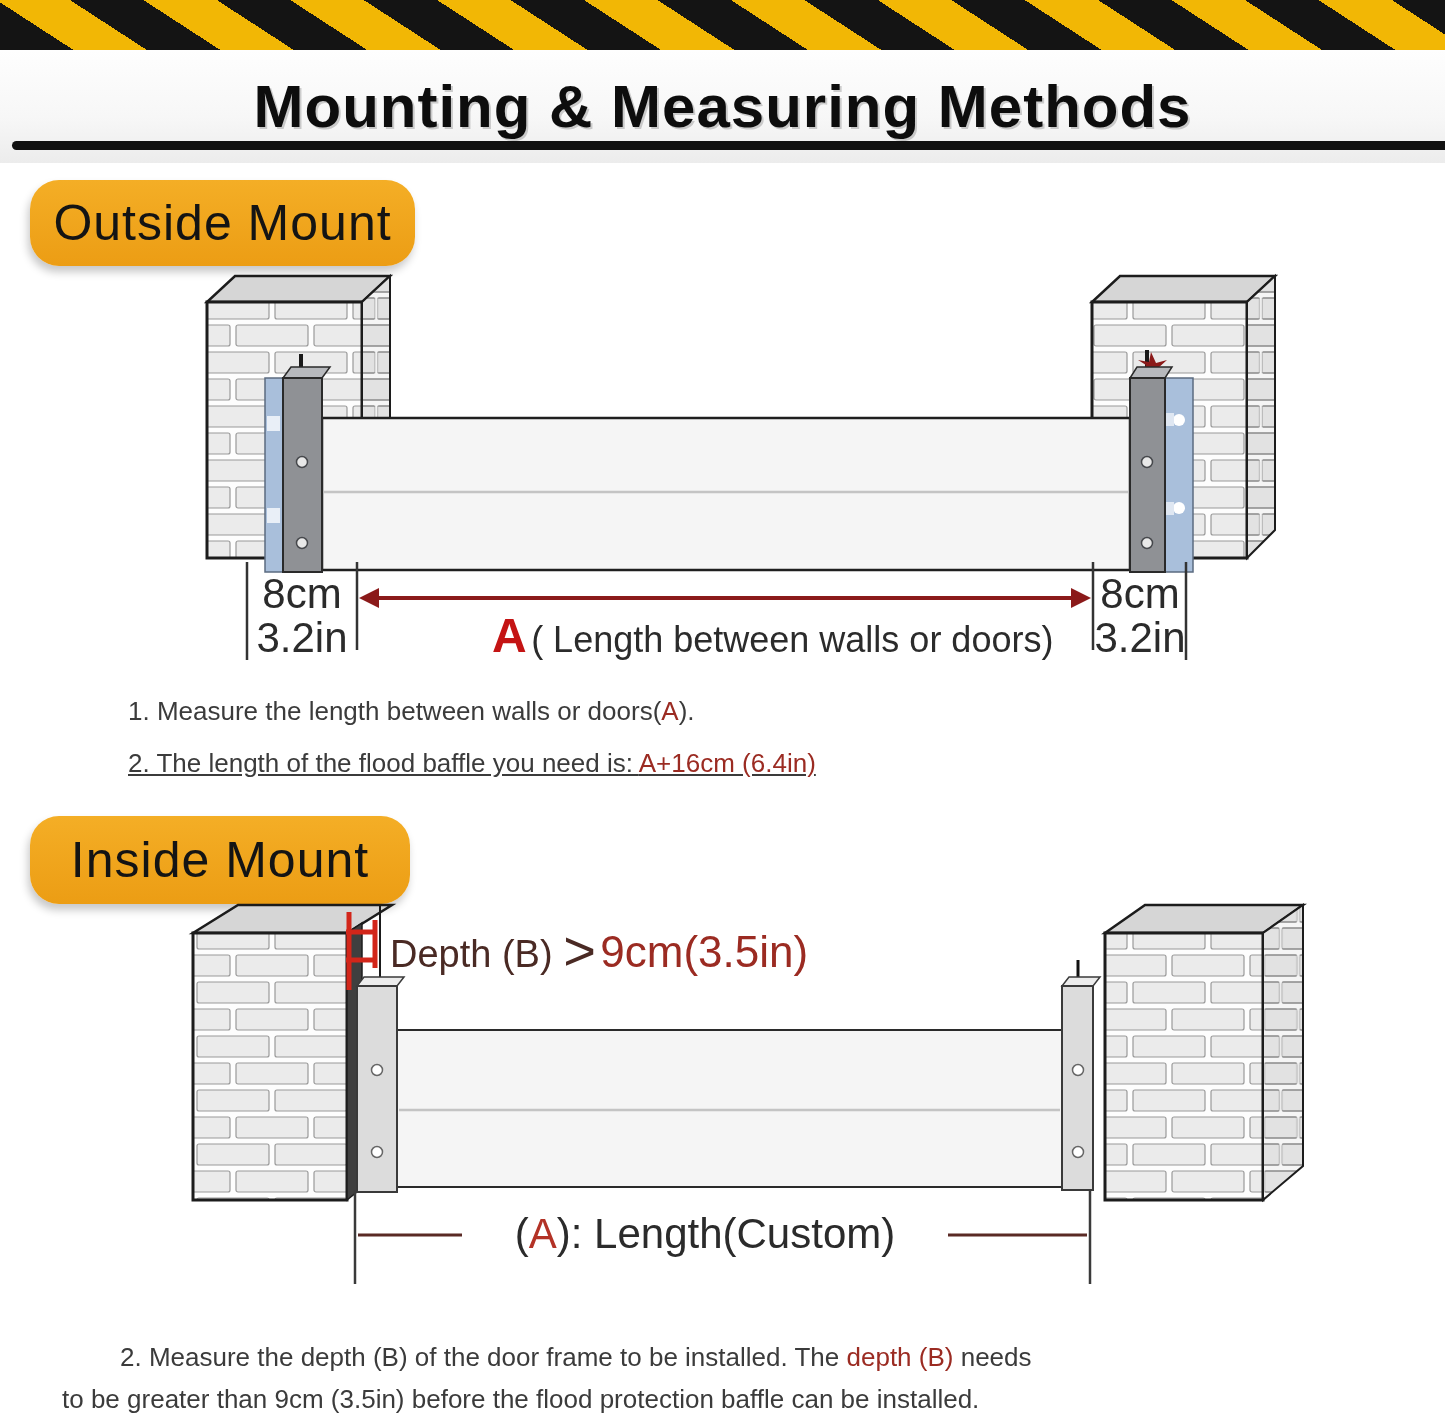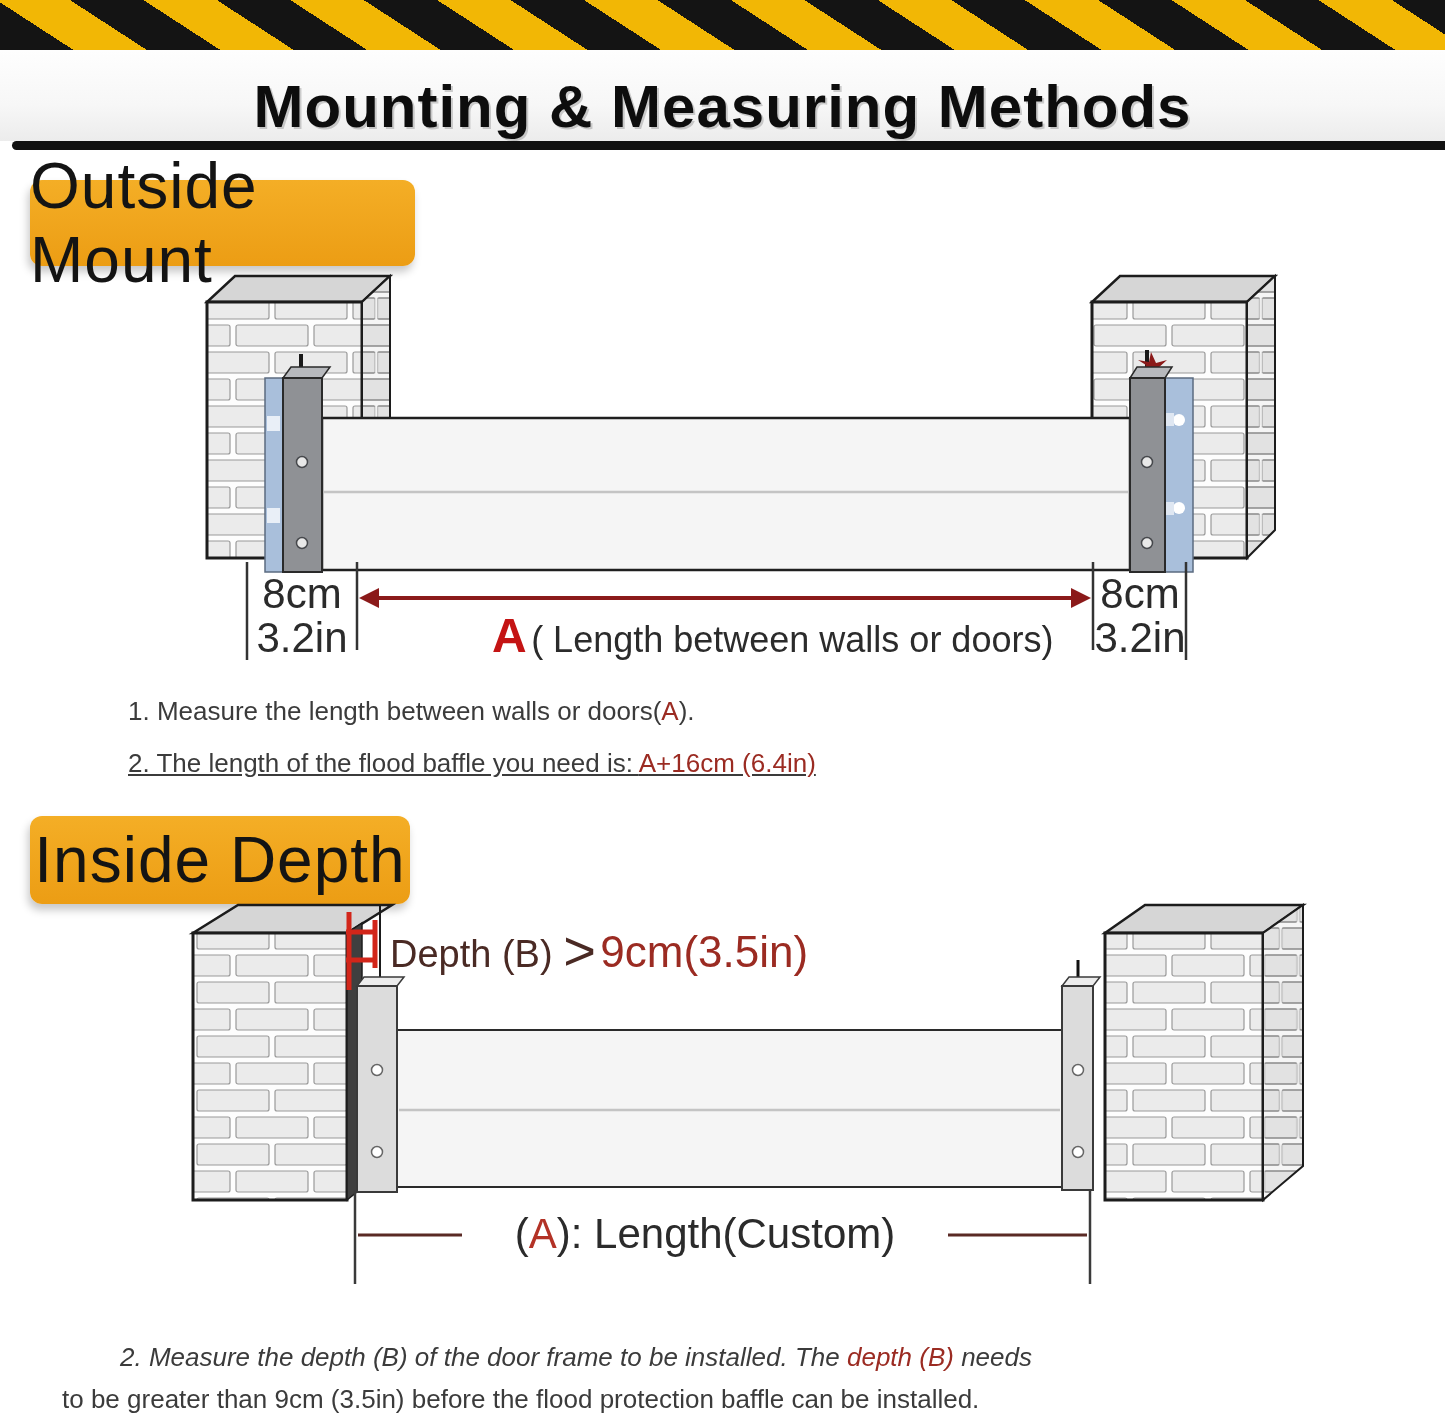--- a/index.html
+++ b/index.html
@@ -2,33 +2,33 @@
 <html><head>
 <meta charset="utf-8">
 <style>
   html,body{margin:0;padding:0;background:#ffffff;}
   .canvas{position:relative;width:1445px;height:1421px;background:#ffffff;overflow:hidden;
           font-family:"Liberation Sans",sans-serif;}
 
   
   .hazard{position:absolute;left:0;top:0;width:1445px;height:50px;
           background:repeating-linear-gradient(33deg,#141414 0 40px,#F2B705 40px 80px);}
-  .titleband{position:absolute;left:0;top:50px;width:1445px;height:91px;
+  .titleband{position:absolute;left:0;top:50px;width:1445px;height:113px;
              background:linear-gradient(180deg,#fefefe 0%,#f7f7f7 60%,#ececec 100%);
-             display:flex;align-items:flex-end;justify-content:center;}
+             display:flex;align-items:center;justify-content:center;}
   .title{font-size:60px;font-weight:bold;color:#0d0d0d;letter-spacing:1px;
          text-shadow:2px 2px 0 rgba(120,120,120,0.35);}
   .blackbar{position:absolute;left:12px;top:141px;width:1433px;height:9px;background:#111;
             border-radius:5px 0 0 5px;}
 
   
-  .tag{position:absolute;height:86px;border-radius:12px;
+  .tag{position:absolute;height:86px;border-radius:29px;
        background:linear-gradient(180deg,#f4ae26,#ec9d14);
        display:flex;align-items:center;justify-content:center;
-       font-size:64px;font-weight:500;color:#141414;letter-spacing:1px;
+       font-size:50px;font-weight:500;color:#141414;letter-spacing:1px;
        box-shadow:-2px 6px 9px rgba(0,0,0,0.22);}
   #tag-outside{left:30px;top:180px;width:385px;}
   #tag-inside{left:30px;top:816px;width:380px;height:88px;}
 
   
   svg.diag{position:absolute;left:0;display:block;}
   #diag-outside{top:268px;}
   #diag-inside{top:898px;}
   svg text{font-family:"Liberation Sans",sans-serif;}
   .dimtxt{font-size:42px;fill:#2b2b2b;}
@@ -134,21 +134,21 @@
     </text>
   </svg>
 
   <div class="iline" style="left:128px;top:696px;">
     <span>1. Measure the length between walls or doors(</span><span class="maroon">A</span><span>).</span>
   </div>
   <div class="iline" style="left:128px;top:748px;text-decoration:underline;">
     <span>2. The length of the flood baffle you need is: </span><span class="maroon">A+16cm (6.4in)</span>
   </div>
 
-  <div class="tag" id="tag-inside">Inside Depth</div>
+  <div class="tag" id="tag-inside">Inside Mount</div>
 
   <svg class="diag" id="diag-inside" width="1445" height="394" viewBox="0 0 1445 394">
     <defs>
       <pattern id="brickI" width="78" height="54" patternUnits="userSpaceOnUse">
         <rect width="78" height="54" fill="#fdfdfd"></rect>
         <rect x="2" y="3" width="72" height="21" rx="2" fill="#ebebeb" stroke="#9a9a9a" stroke-width="1.2"></rect>
         <rect x="-37" y="30" width="72" height="21" rx="2" fill="#ebebeb" stroke="#9a9a9a" stroke-width="1.2"></rect>
         <rect x="41" y="30" width="72" height="21" rx="2" fill="#ebebeb" stroke="#9a9a9a" stroke-width="1.2"></rect>
       </pattern>
       <pattern id="brickIs" width="78" height="54" patternUnits="userSpaceOnUse" patternTransform="scale(0.45,1)">
@@ -208,18 +208,18 @@
       <line x1="355" y1="292" x2="355" y2="386" stroke="#3a3a3a" stroke-width="2.5"></line>
       <line x1="1090" y1="292" x2="1090" y2="386" stroke="#3a3a3a" stroke-width="2.5"></line>
       <line x1="358" y1="337" x2="462" y2="337" stroke="#5a2a25" stroke-width="3"></line>
       <line x1="948" y1="337" x2="1087" y2="337" stroke="#5a2a25" stroke-width="3"></line>
     </g>
     <text x="705" y="350" text-anchor="middle" font-size="42" fill="#2b2b2b">
       <tspan>(</tspan><tspan fill="#b33226">A</tspan><tspan>): Length(Custom)</tspan>
     </text>
   </svg>
 
-  <div class="iline" style="left:120px;top:1342px;font-style:italic;">
+  <div class="iline" style="left:120px;top:1342px;">
     <span>2. Measure the depth (B) of the door frame to be installed. The </span><span class="maroon">depth (B)</span><span> needs</span>
   </div>
   <div class="iline" style="left:62px;top:1384px;">to be greater than 9cm (3.5in) before the flood protection baffle can be installed.</div>
 
 </div>
 
 </body></html>

